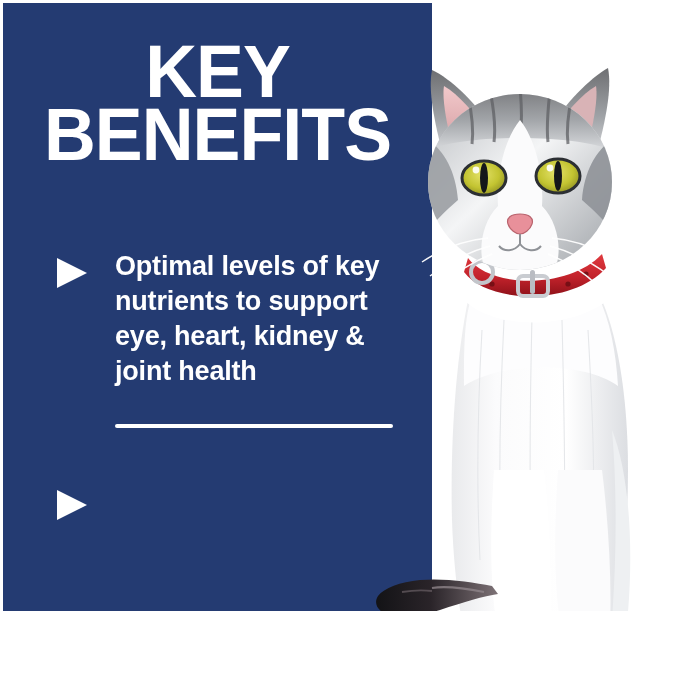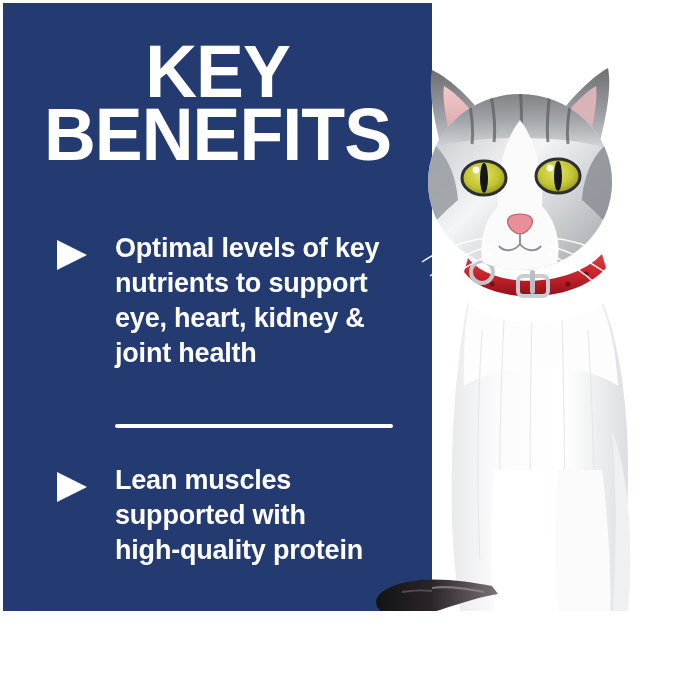--- a/index.html
+++ b/index.html
@@ -116,33 +116,30 @@
 
 <div id="page">
 
   <div class="panel">
 
     <div class="headline">KEY
 BENEFITS</div>
 
     <div class="benefits">
 
-      <div class="benefit" style="margin-top:0;">
+      <div class="benefit" style="margin-top:18px;">
         <span class="marker"></span>
         <span class="benefit-text">Optimal levels of key
 nutrients to support
 eye, heart, kidney &amp;
 joint health</span>
       </div>
 
       <div class="benefit" style="margin-top:92px;">
         <span class="marker"></span>
-        <span class="benefit-text">Lean muscles
-supported with
-high-quality protein</span>
       </div>
 
     </div>
 
     <div class="divider"></div>
   </div>
 
   <div class="photo">
     <div class="cat-stage">
       <svg class="cat-svg" width="320" height="679" viewBox="0 0 320 679">

